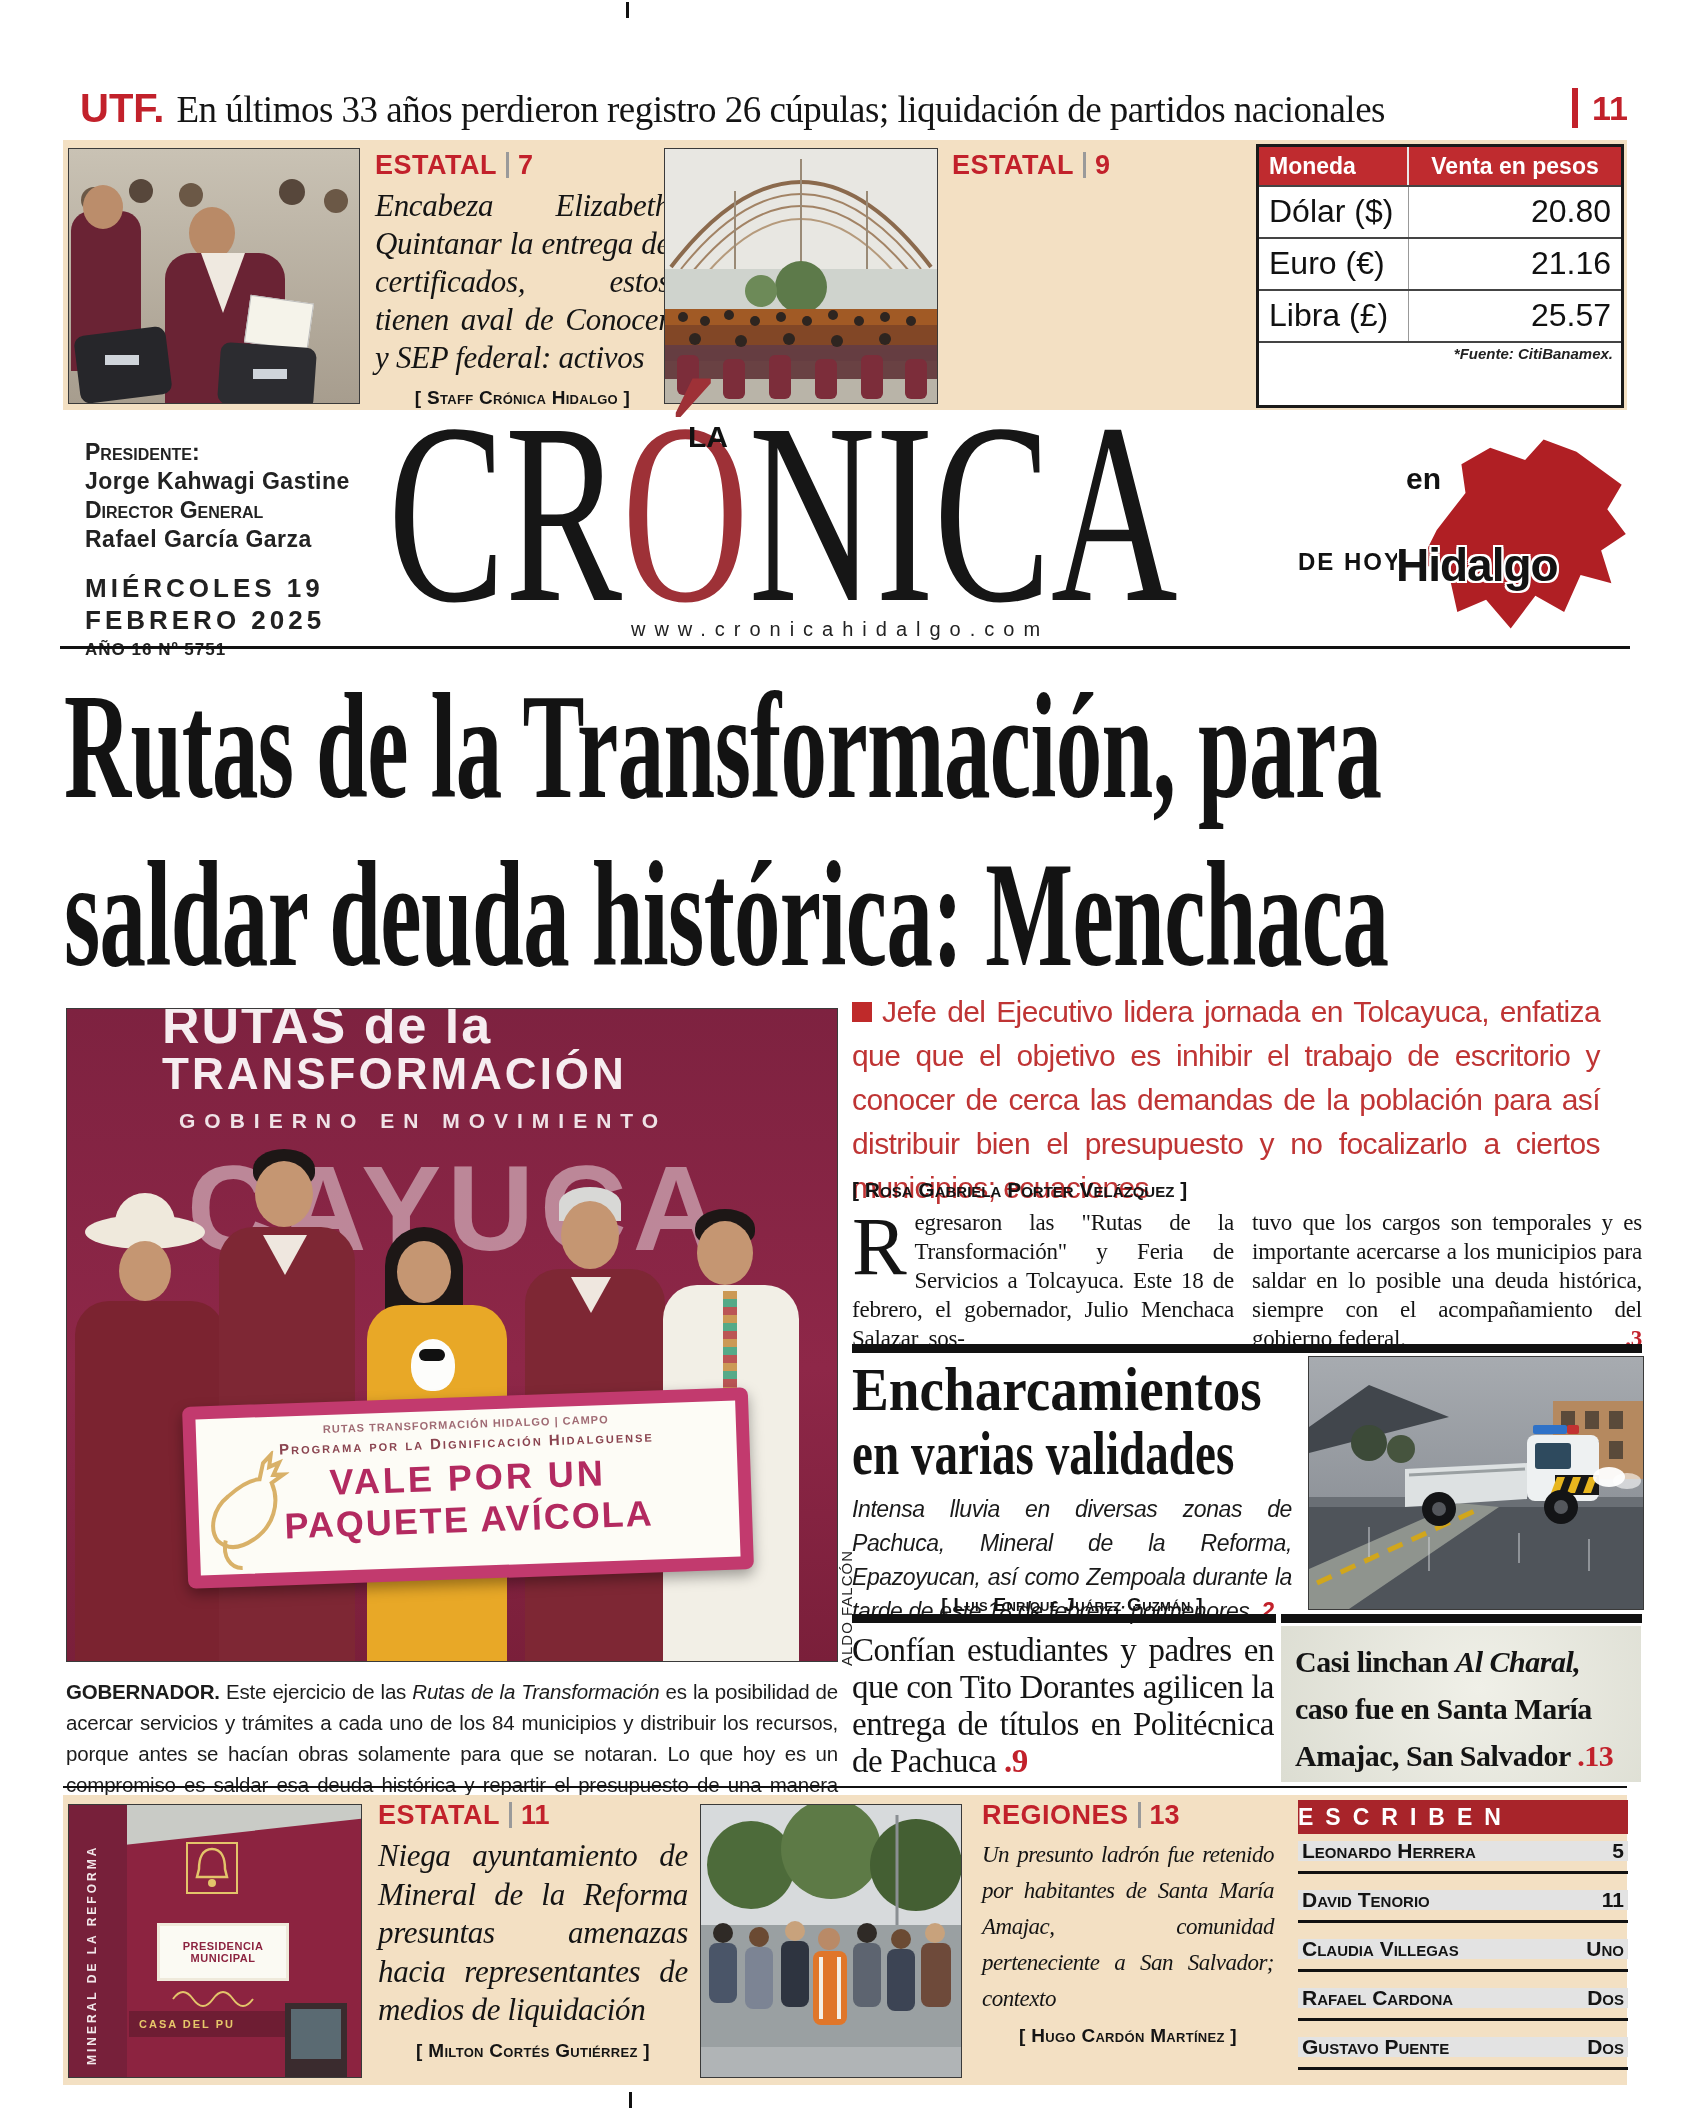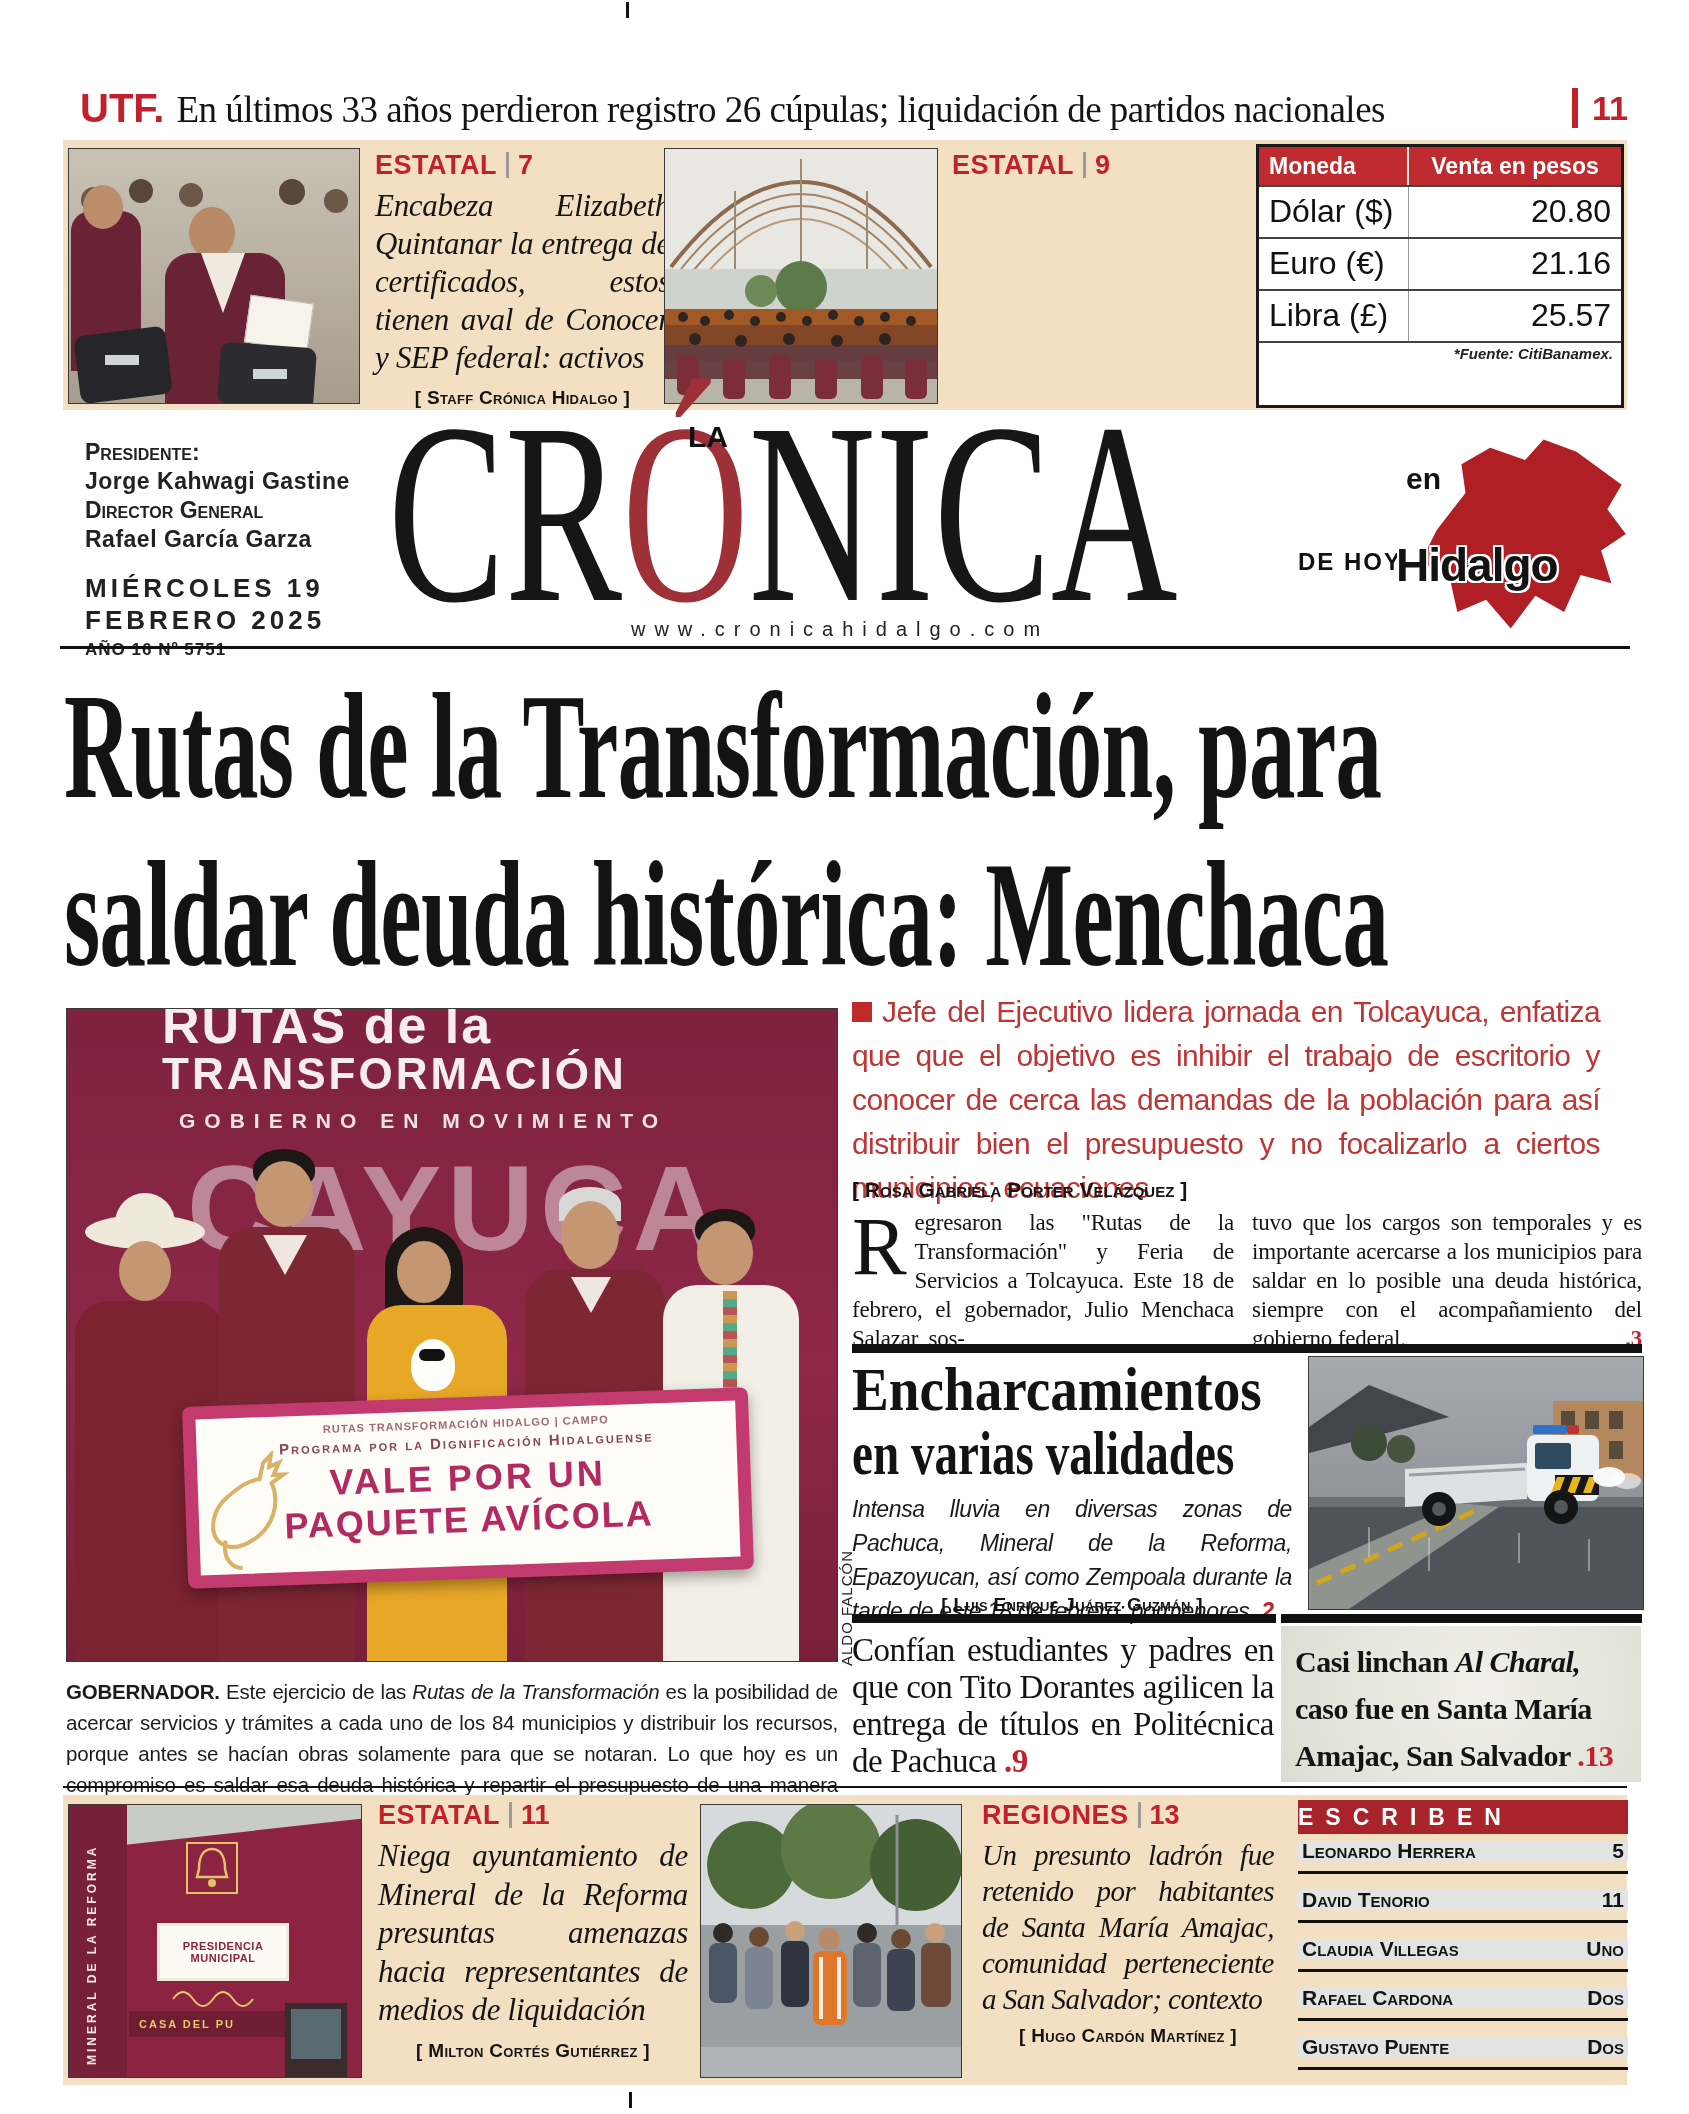--- a/index.html
+++ b/index.html
@@ -470,21 +470,21 @@
     <rect x="0" y="242" width="260" height="30" fill="#b0b4b6"></rect>
   </svg>
 </div>
 
 <div class="abs" style="left:982px;top:1800px;width:292px;height:270px;">
   <div class="sec">
     <span class="sec-name">REGIONES</span>
     <span class="sec-div"></span>
     <span class="sec-page">13</span>
   </div>
-  <div class="teaser-head" style="font-size:29px;line-height:36px;letter-spacing:-0.5px;">Un presunto ladrón fue retenido por habitantes de Santa María Amajac, comunidad perteneciente a San Salvador; contexto</div>
+  <div class="teaser-head" style="font-size:23px;line-height:36px;letter-spacing:-0.5px;">Un presunto ladrón fue retenido por habitantes de Santa María Amajac, comunidad perteneciente a San Salvador; contexto</div>
   <div class="credit" style="margin-top:8px;">[ Hugo Cardón Martínez ]</div>
 </div>
 
 <div class="abs escriben">
   <div class="esc-head">ESCRIBEN</div>
   <div class="esc-row">
     <div class="esc-strip">
       <span class="esc-name">Leonardo Herrera</span>
       <span class="esc-page">5</span>
     </div>

